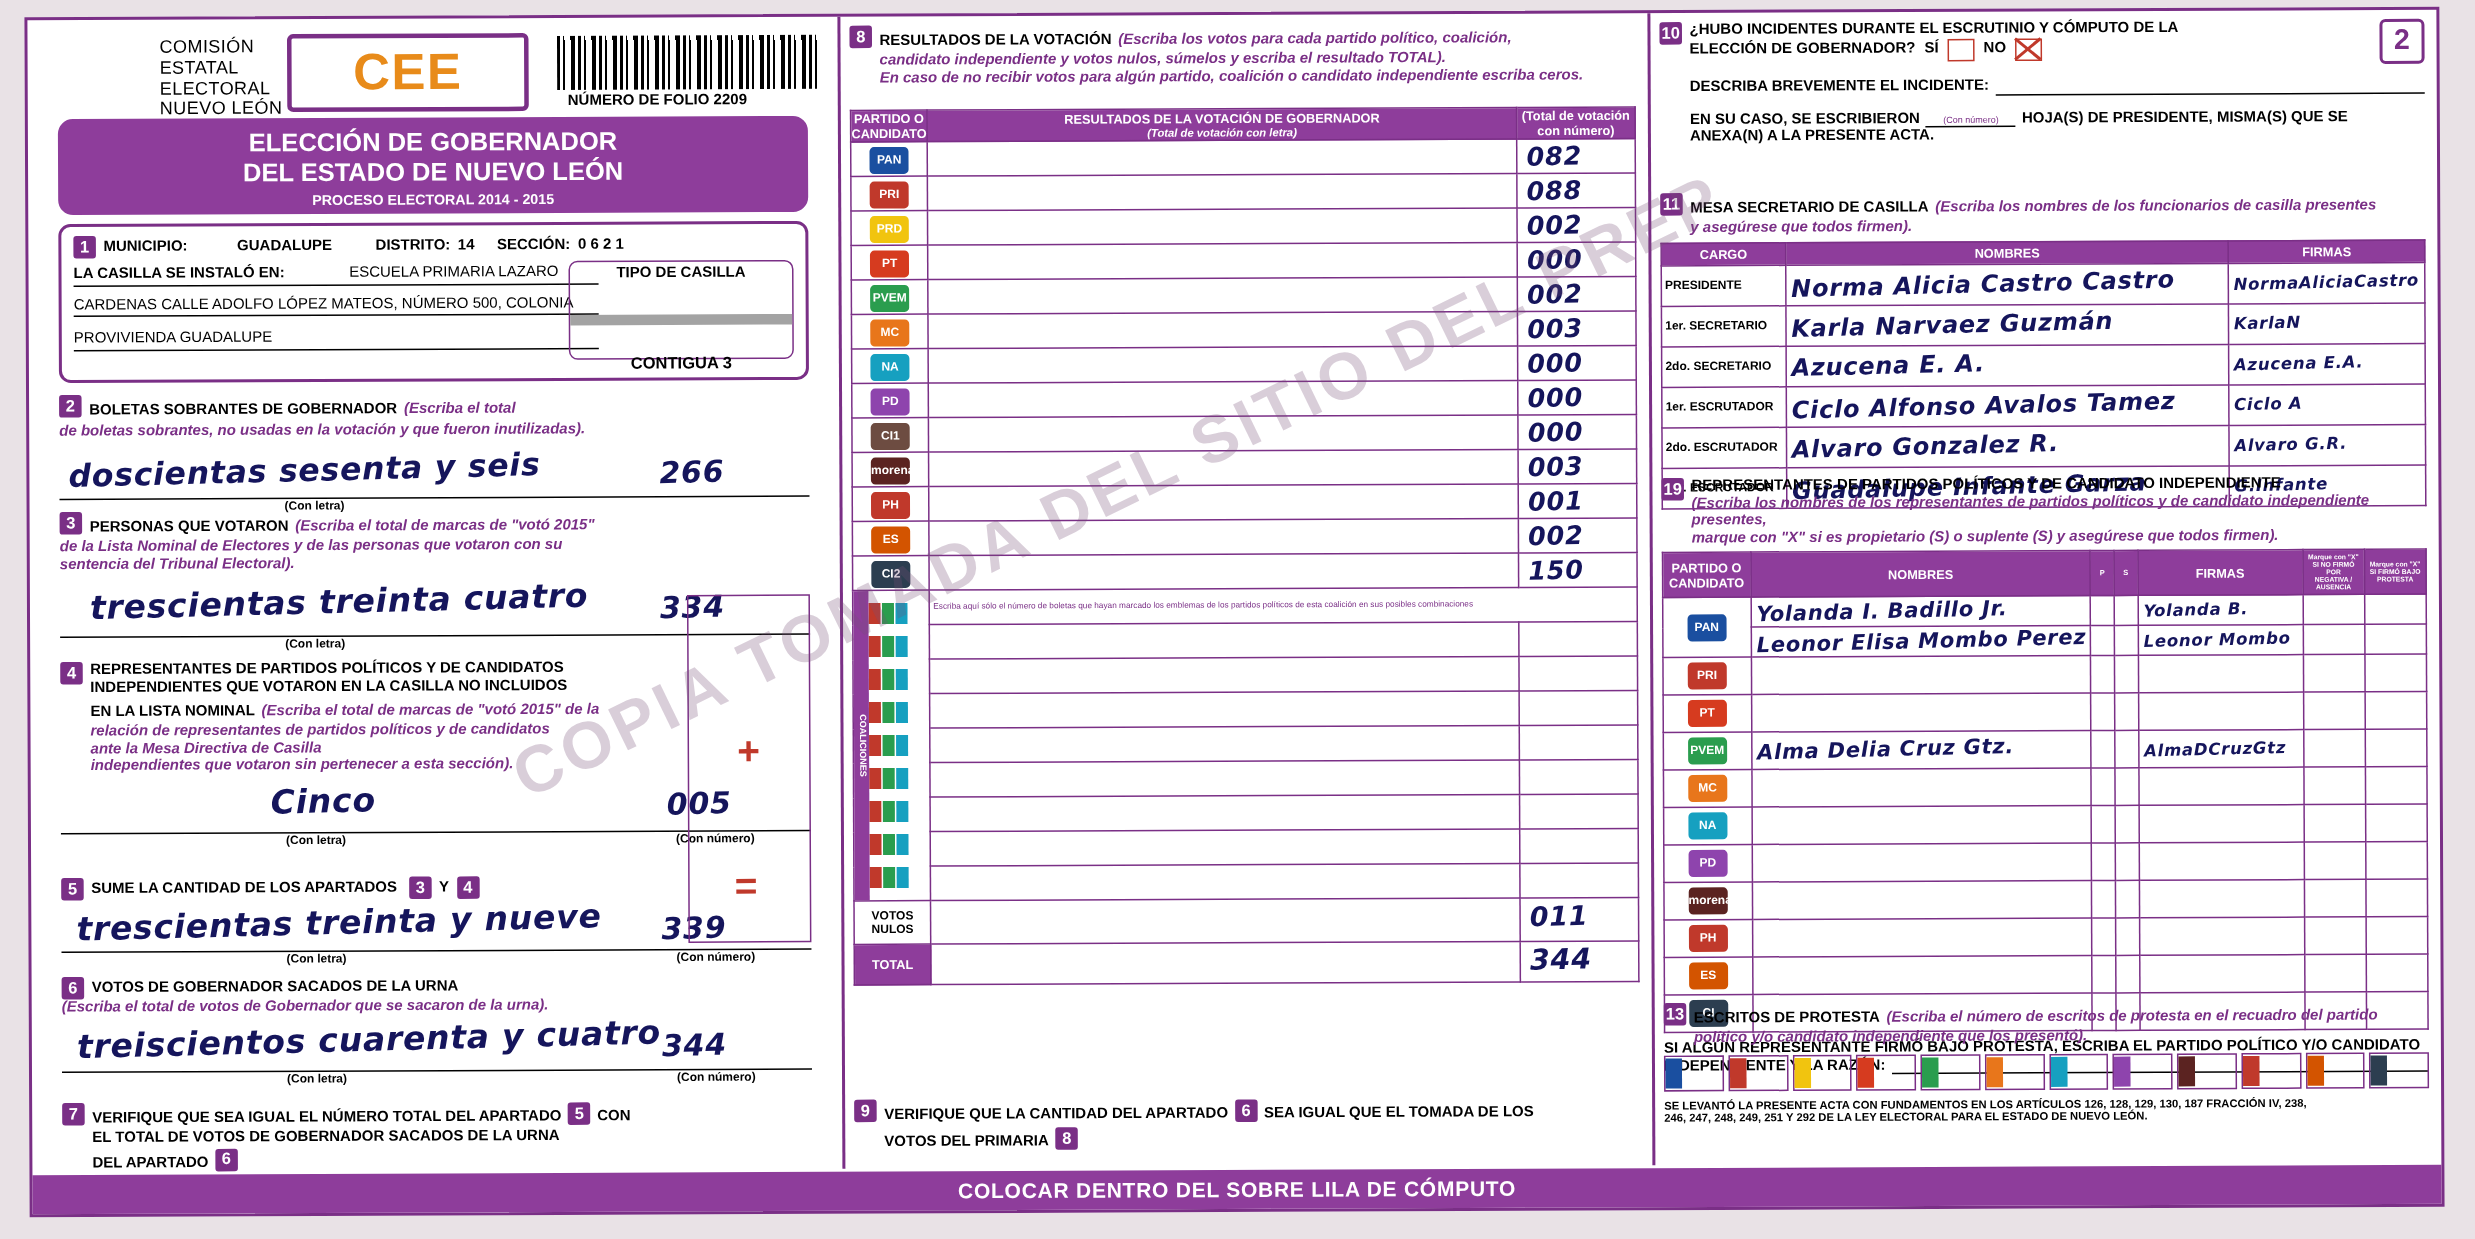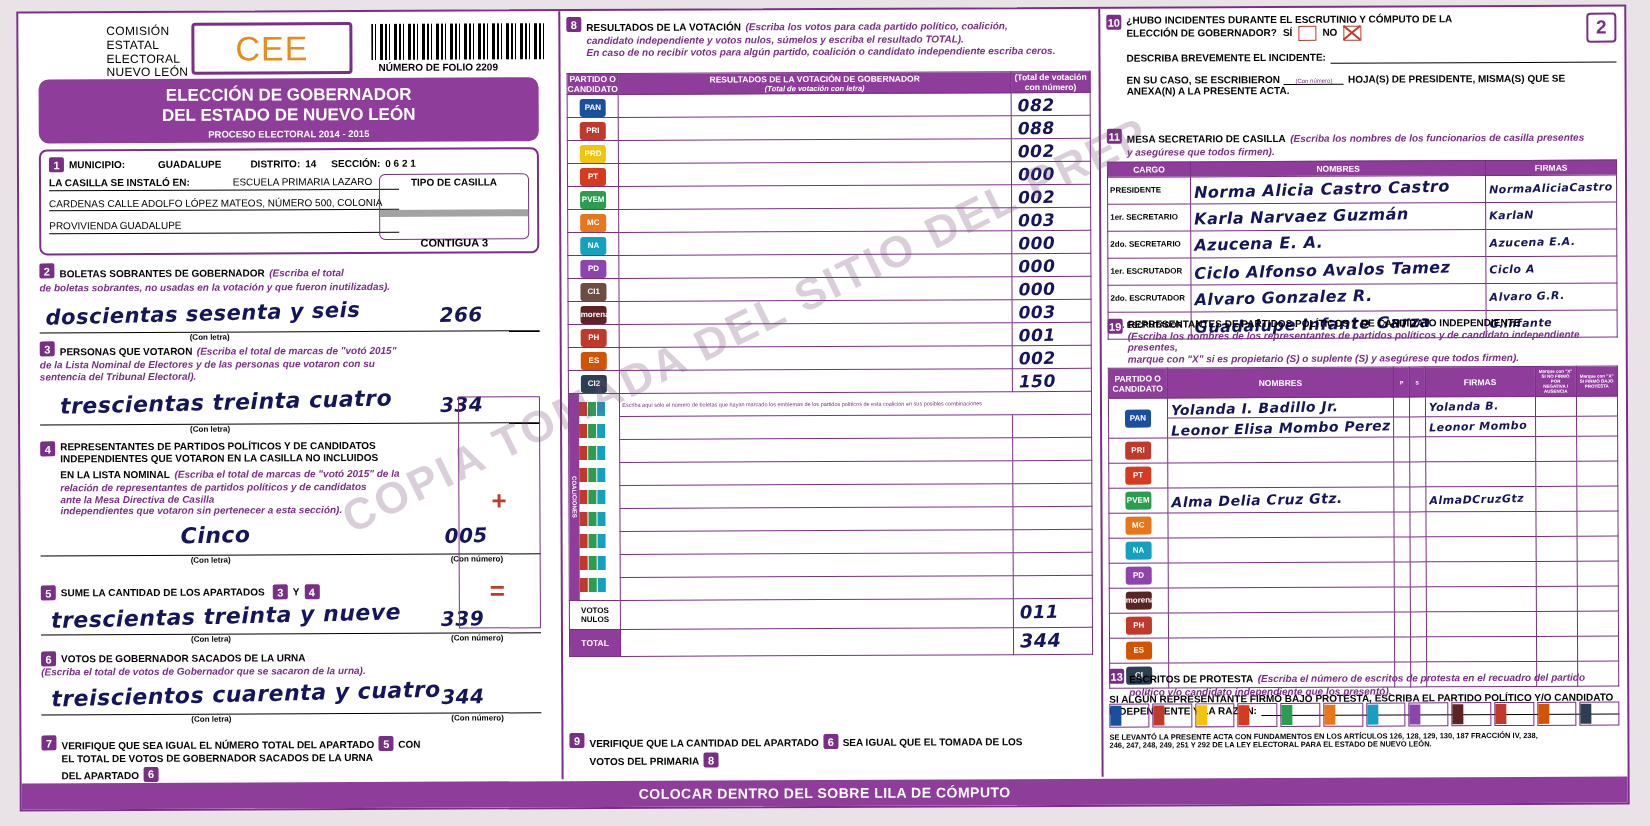--- a/index.html
+++ b/index.html
@@ -45,21 +45,21 @@
     font-style:italic;
     font-weight:600;
     letter-spacing:0.5px;
     transform:rotate(-1.2deg);
     white-space:nowrap;
   }
   
   .cee-head{position:absolute;left:8px;top:6px;width:520px;height:56px;}
   .cee-txt{position:absolute;left:40px;top:6px;font-size:12px;font-weight:normal;line-height:1.15;color:#000;letter-spacing:.3px;margin-left:40px;}
   .cee-logo{position:absolute;left:165px;top:4px;width:155px;height:46px;border:3px solid #7a2f86;border-radius:4px;background:#fff;display:flex;align-items:center;justify-content:center;}
-  .cee-logo span{font-size:34px;font-weight:normal;color:#e88b1a;letter-spacing:1px;font-family:"Liberation Sans",sans-serif;}
+  .cee-logo span{font-size:34px;font-weight:bold;color:#e88b1a;letter-spacing:1px;font-family:"Liberation Sans",sans-serif;}
   .barcode{position:absolute;left:345px;top:6px;width:175px;height:36px;
     background:repeating-linear-gradient(90deg,#000 0 2px,#fff 2px 4px,#000 4px 5px,#fff 5px 9px,#000 9px 12px,#fff 12px 14px);}
   .folio{position:absolute;left:352px;top:44px;font-size:10px;font-weight:bold;}
   .titlebox{position:absolute;left:20px;top:66px;width:500px;height:64px;background:#8e3d9b;color:#fff;border-radius:10px;text-align:center;padding-top:7px;box-sizing:border-box;}
   .titlebox .t1{font-size:17px;font-weight:bold;line-height:1.15;}
   .titlebox .t2{font-size:9.5px;font-weight:bold;margin-top:4px;}
   .mainbox{position:absolute;left:20px;top:136px;width:500px;height:106px;border:2px solid #7a2f86;border-radius:8px;box-sizing:border-box;}
   .tipobox{position:absolute;right:8px;top:24px;width:150px;height:66px;border:1px solid #7a2f86;border-radius:6px;box-sizing:border-box;}
   
   .sec{position:absolute;left:20px;width:500px;}

